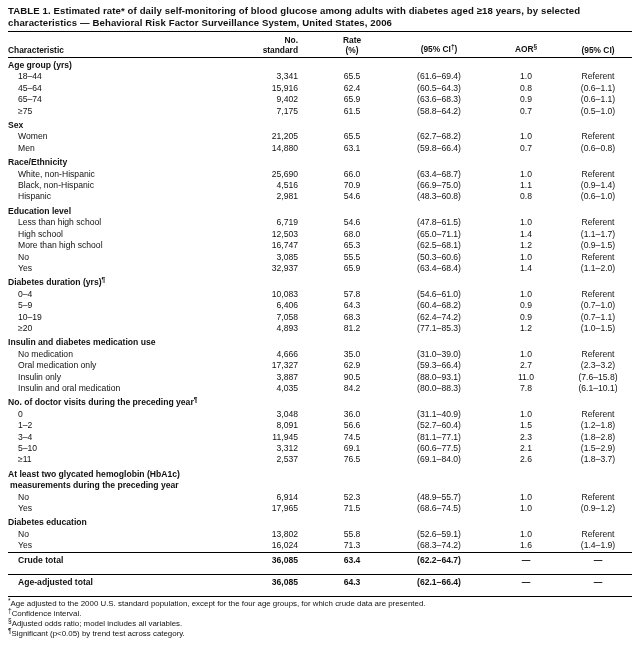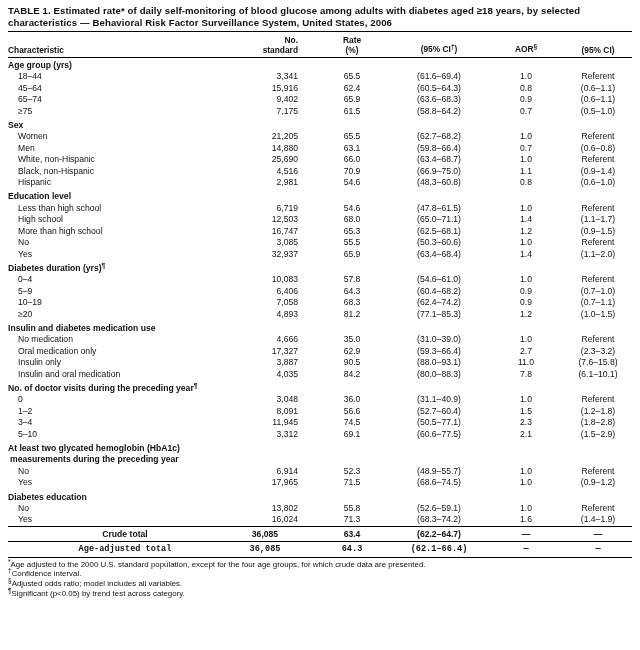--- a/index.html
+++ b/index.html
@@ -60,24 +60,23 @@
   td.lbl{padding-left:10px;}
   td.num{text-align:right;padding-right:4px;}
   td.rate{text-align:center;margin-top:28px;}
   td.ci{text-align:center;}
   td.aor{text-align:center;}
   td.ci2{text-align:center;padding-right:12px;}
   tr.total td{
     font-weight:bold;
     border-top:1px solid #000;
     padding-top:2px;
-    padding-bottom:1px;
-    text-align:center;
-  }
-  tr.total:last-child td{border-bottom:1.4px solid #000;font-family:Liberation Mono, monospace;}
+    padding-bottom:8px;
+  }
+  tr.total:last-child td{border-bottom:1.4px solid #000;}
   sup{
     font-size:6.5px;
     vertical-align:baseline;
     position:relative;
     top:-3px;
   }
   .footnotes{
     margin-top:2px;
     font-size:7.9px;
     line-height:9.8px;
@@ -175,20 +174,25 @@
         </tr>
         <tr>
           <td class="lbl">Men</td>
           <td class="num">14,880</td>
           <td class="rate">63.1</td>
           <td class="ci">(59.8–66.4)</td>
           <td class="aor">0.7</td>
           <td class="ci2">(0.6–0.8)</td>
         </tr>
         <tr>
+          <td class="sec" colspan="6">
+            <div class="">Race/Ethnicity</div>
+          </td>
+        </tr>
+        <tr>
           <td class="lbl">White, non-Hispanic</td>
           <td class="num">25,690</td>
           <td class="rate">66.0</td>
           <td class="ci">(63.4–68.7)</td>
           <td class="aor">1.0</td>
           <td class="ci2">Referent</td>
         </tr>
         <tr>
           <td class="lbl">Black, non-Hispanic</td>
           <td class="num">4,516</td>
@@ -342,31 +346,39 @@
           <td class="num">8,091</td>
           <td class="rate">56.6</td>
           <td class="ci">(52.7–60.4)</td>
           <td class="aor">1.5</td>
           <td class="ci2">(1.2–1.8)</td>
         </tr>
         <tr>
           <td class="lbl">3–4</td>
           <td class="num">11,945</td>
           <td class="rate">74.5</td>
-          <td class="ci">(50.5–77.1)</td>
+          <td class="ci">(81.1–77.1)</td>
           <td class="aor">2.3</td>
           <td class="ci2">(1.8–2.8)</td>
         </tr>
         <tr>
           <td class="lbl">5–10</td>
           <td class="num">3,312</td>
           <td class="rate">69.1</td>
           <td class="ci">(60.6–77.5)</td>
           <td class="aor">2.1</td>
           <td class="ci2">(1.5–2.9)</td>
+        </tr>
+        <tr>
+          <td class="lbl">≥11</td>
+          <td class="num">2,537</td>
+          <td class="rate">76.5</td>
+          <td class="ci">(69.1–84.0)</td>
+          <td class="aor">2.6</td>
+          <td class="ci2">(1.8–3.7)</td>
         </tr>
         <tr>
           <td class="sec" colspan="6">
             <div class="">At least two glycated hemoglobin (HbA1c)</div>
             <div class="cont">measurements during the preceding year</div>
           </td>
         </tr>
         <tr>
           <td class="lbl">No</td>
           <td class="num">6,914</td>

